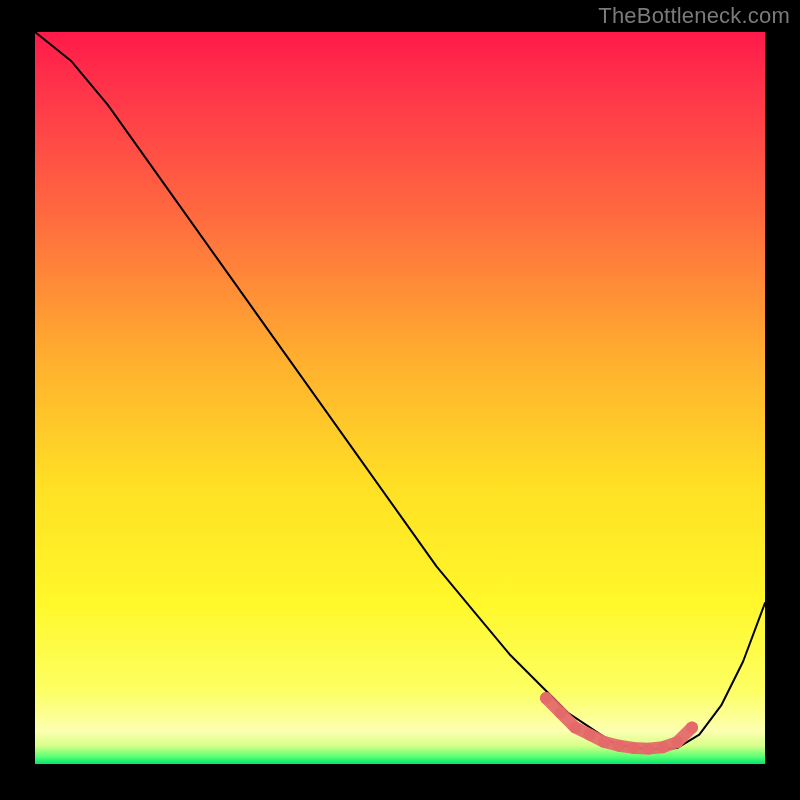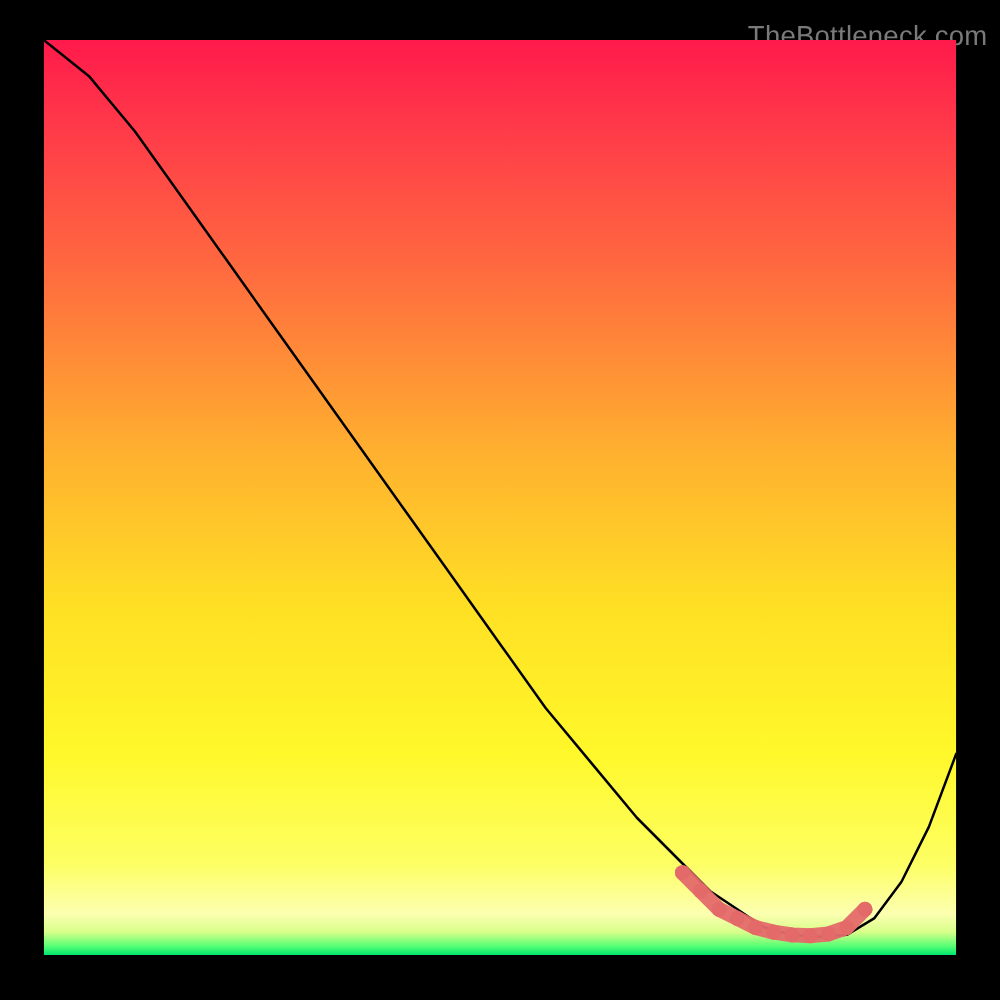--- a/index.html
+++ b/index.html
@@ -11,21 +11,21 @@
     font-family: Arial, Helvetica, sans-serif;
     overflow: hidden;
   }
   .wrap {
     position: relative;
     width: 800px;
     height: 800px;
   }
   .attribution {
     position: absolute;
-    top: 16px;
+    top: 3px;
     right: 10px;
     color: #7a7a7a;
     font-size: 22px;
     letter-spacing: 0.2px;
     user-select: none;
   }
   .plot-area {
     position: absolute;
     left: 35px;
     top: 32px;

